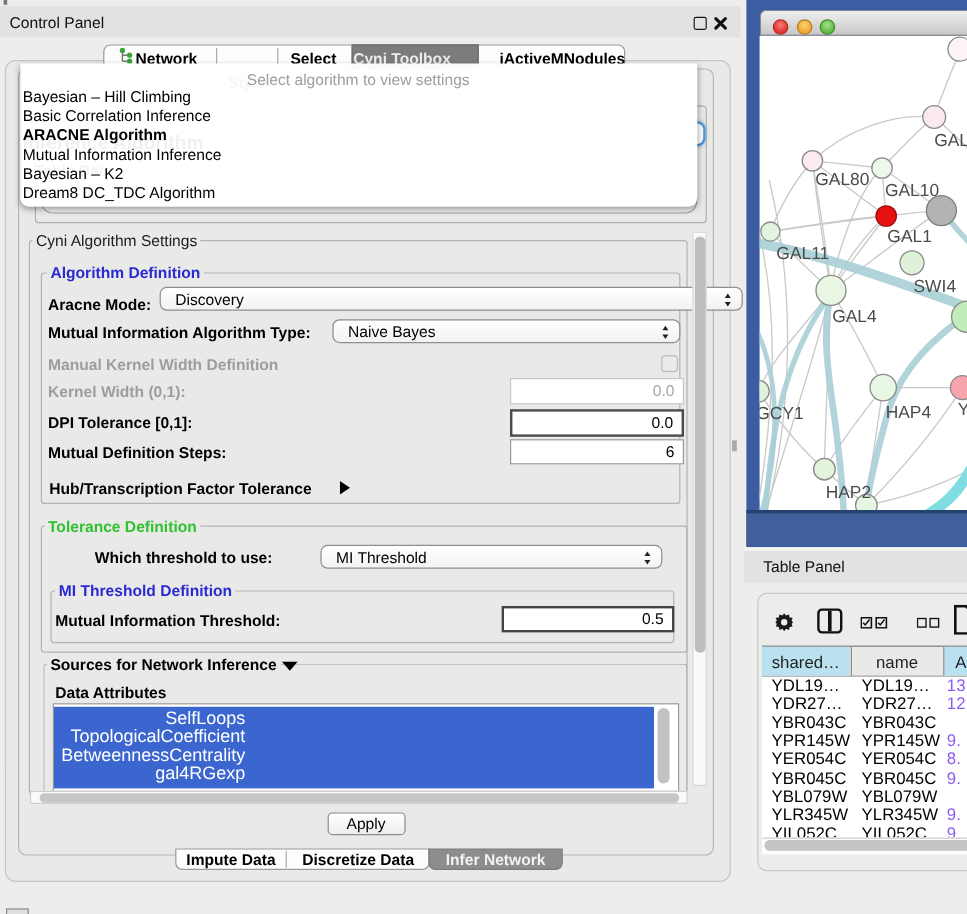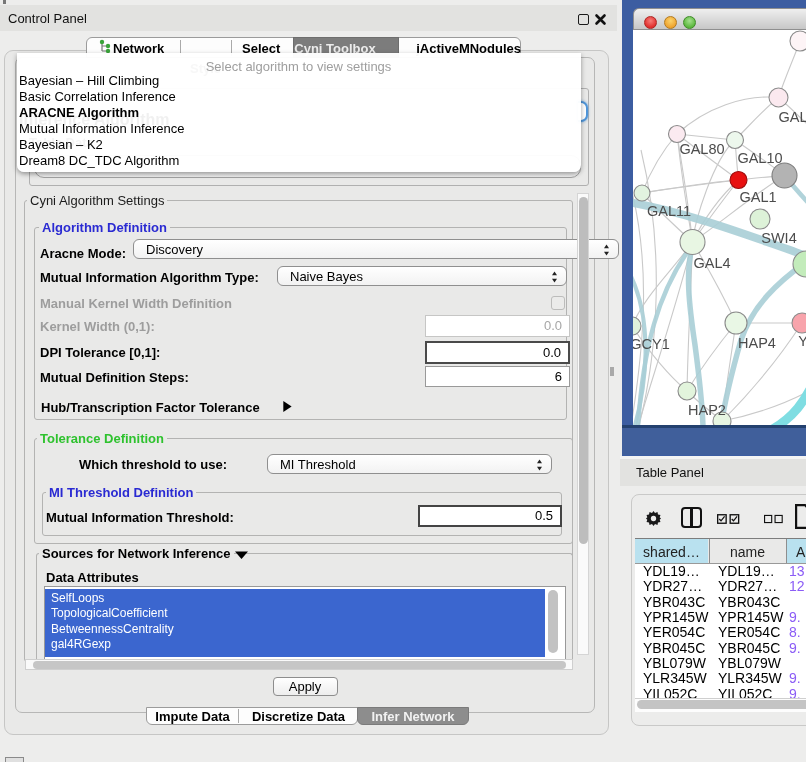--- a/index.html
+++ b/index.html
@@ -115,21 +115,21 @@
 
   <div class="abs" style="left:36px;top:553px;width:537px;height:109px;border:1px solid #b3b3b2;border-radius:3px;border-bottom:none;box-sizing:border-box;"></div>
   <div class="gtitle" style="left:39px;top:547px;font-weight:bold;">Sources for Network Inference</div>
   <svg class="abs" style="left:234px;top:550px;" width="15" height="10" viewBox="0 0 15 10">
       <path d="M1 1.5 L14 1.5 L7.5 9 Z" fill="#000"></path>
     </svg>
 
   <div class="abs lbl" style="left:46px;top:570px;">Data Attributes</div>
   <div class="abs" style="left:44px;top:586px;width:522px;height:73.5px;background:#fff;border:1px solid #999;box-sizing:border-box;"></div>
   <div class="abs" style="left:45px;top:588.5px;width:500px;height:68px;background:#3b66cf;"></div>
-  <div class="abs" style="left:51px;top:591px;color:#fff;font-size:12px;line-height:15.4px;">SelfLoops<br>TopologicalCoefficient<br>BetweennessCentrality<br>gal4RGexp</div>
+  <div class="abs" style="left:51px;top:591px;color:#fff;font-size:15px;line-height:15.4px;text-align:right;">SelfLoops<br>TopologicalCoefficient<br>BetweennessCentrality<br>gal4RGexp</div>
   <div class="abs" style="left:548px;top:590px;width:10px;height:63px;background:#c2c2c2;border-radius:5px;"></div>
 
   <div class="abs" style="left:25px;top:659px;width:548px;height:11px;background:#fafafa;border:1px solid #cfcfcf;box-sizing:border-box;"></div>
   <div class="abs" style="left:33px;top:661px;width:533px;height:7.5px;background:#c6c6c6;border-radius:4px;"></div>
 
   <div class="abs" style="left:577px;top:193px;width:12px;height:462px;background:#fafafa;border:1px solid #d5d5d5;box-sizing:border-box;"></div>
   <div class="abs" style="left:578.5px;top:197px;width:9px;height:347px;background:#bdbdbd;border-radius:4.5px;"></div>
 
   <div class="abs" style="left:610px;top:367px;width:4px;height:9px;background:#a9a9a9;"></div>
 </div>

